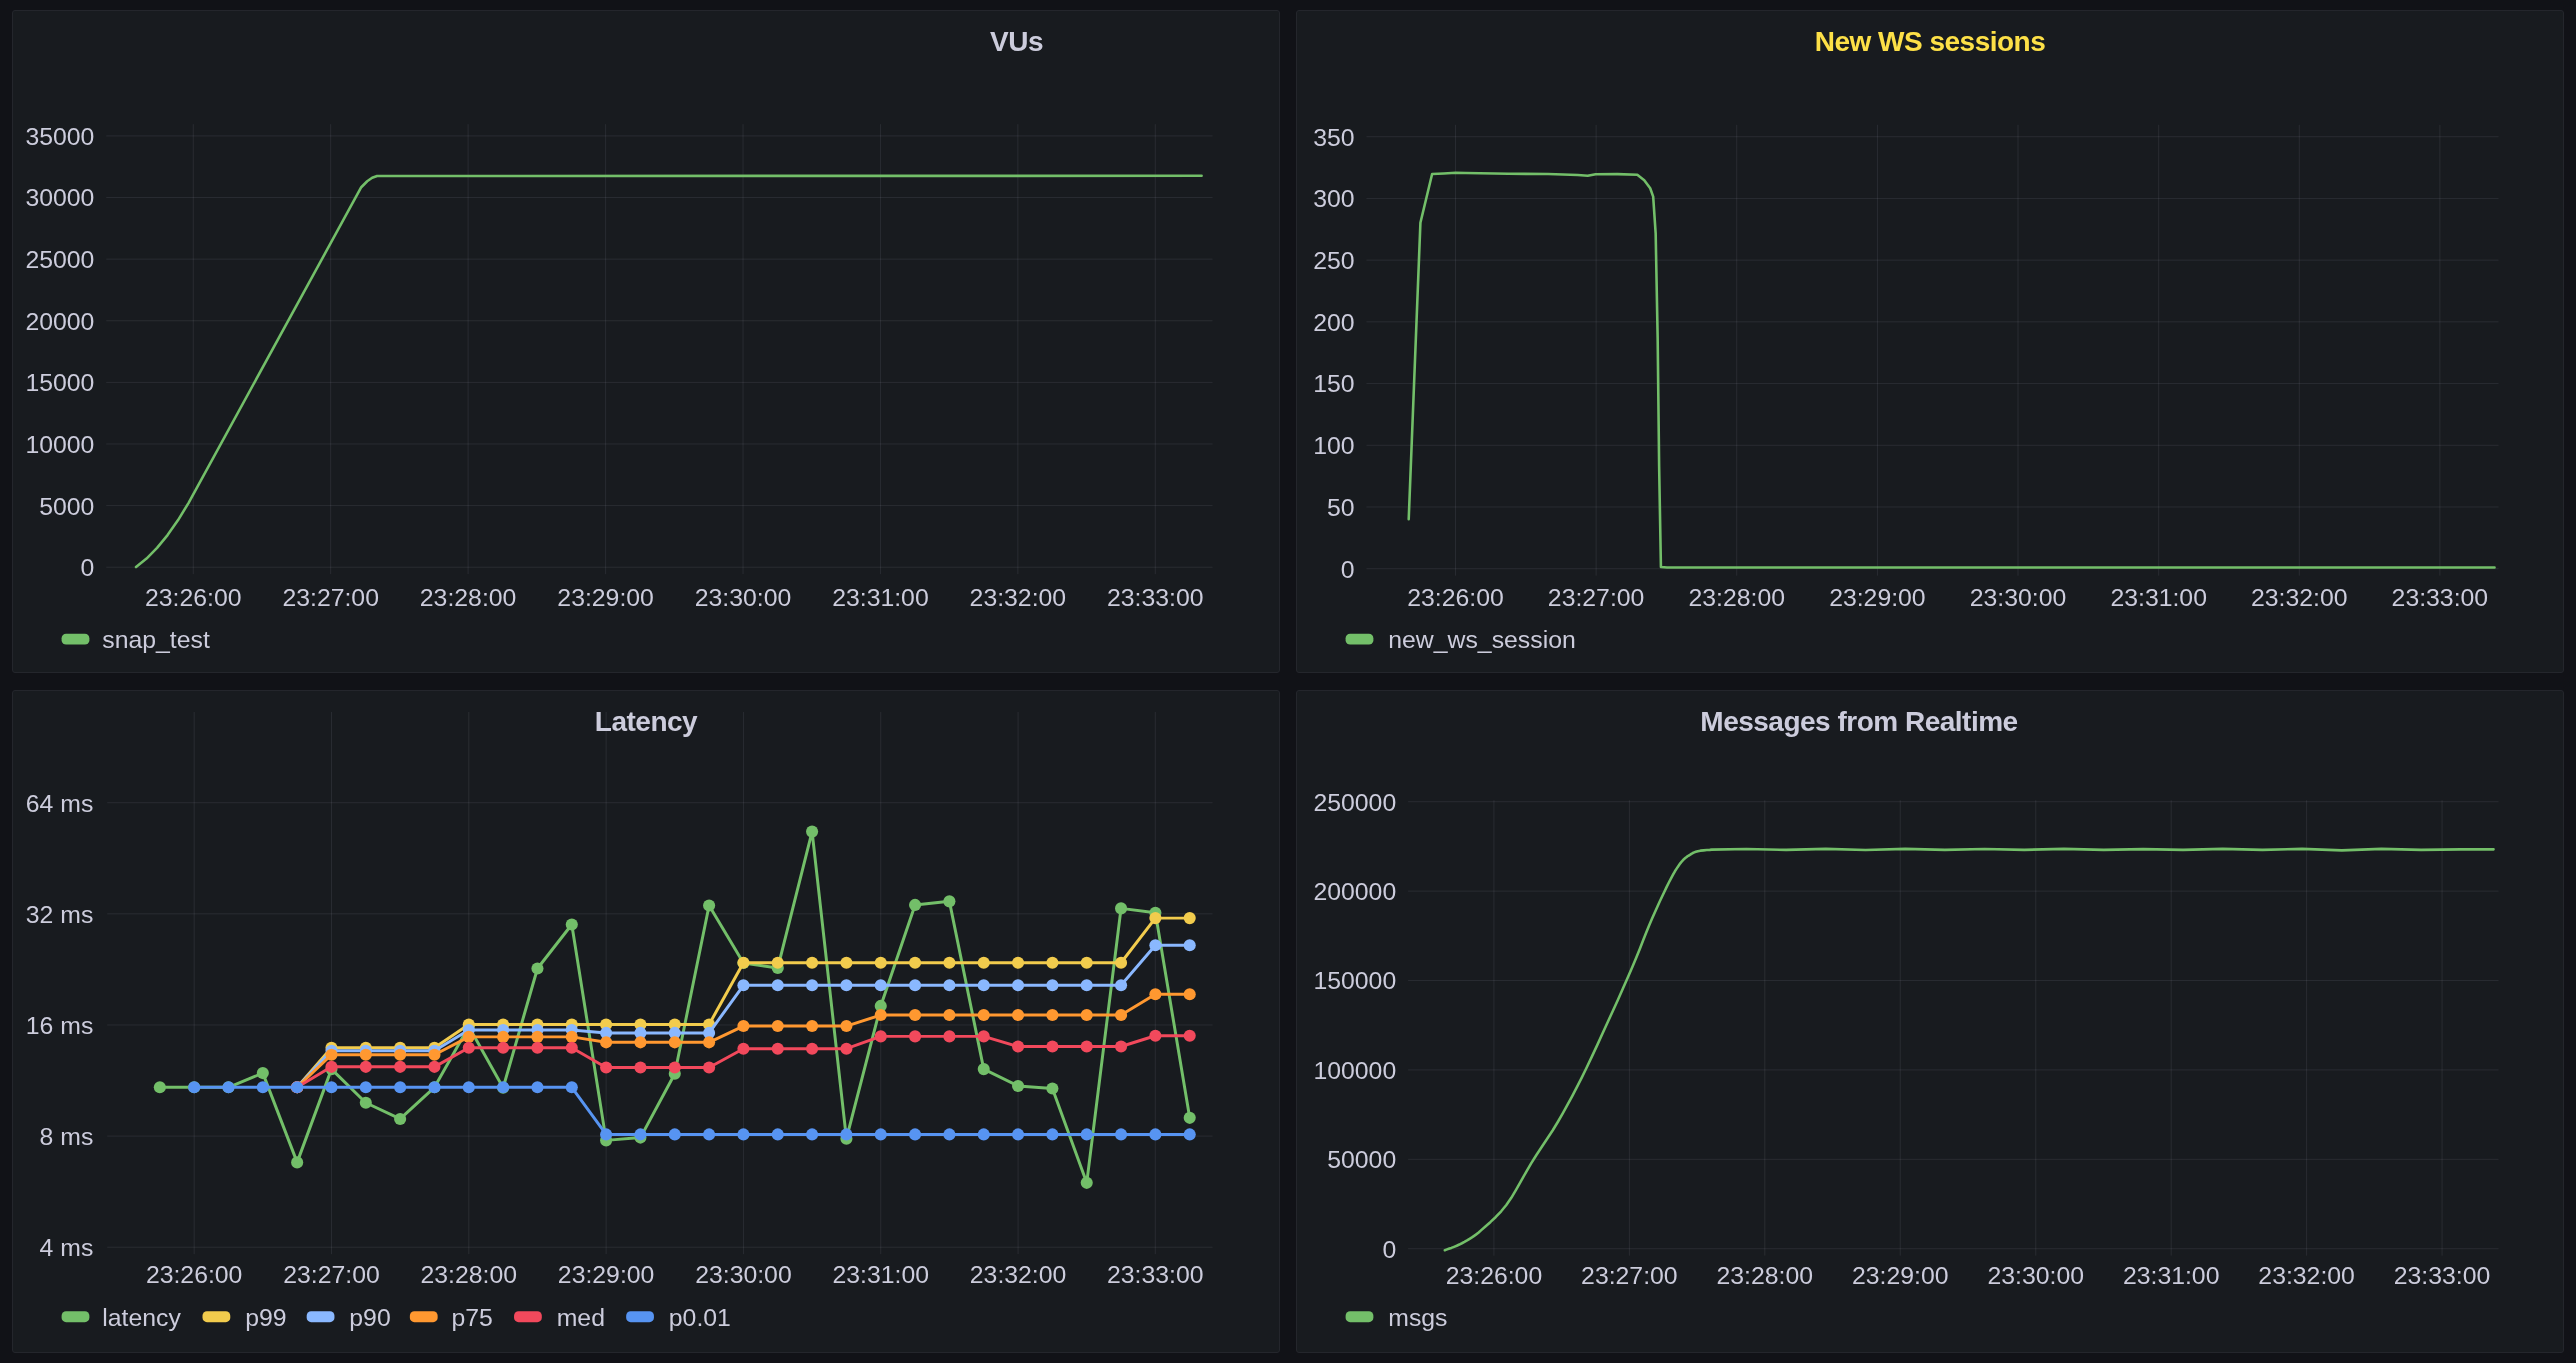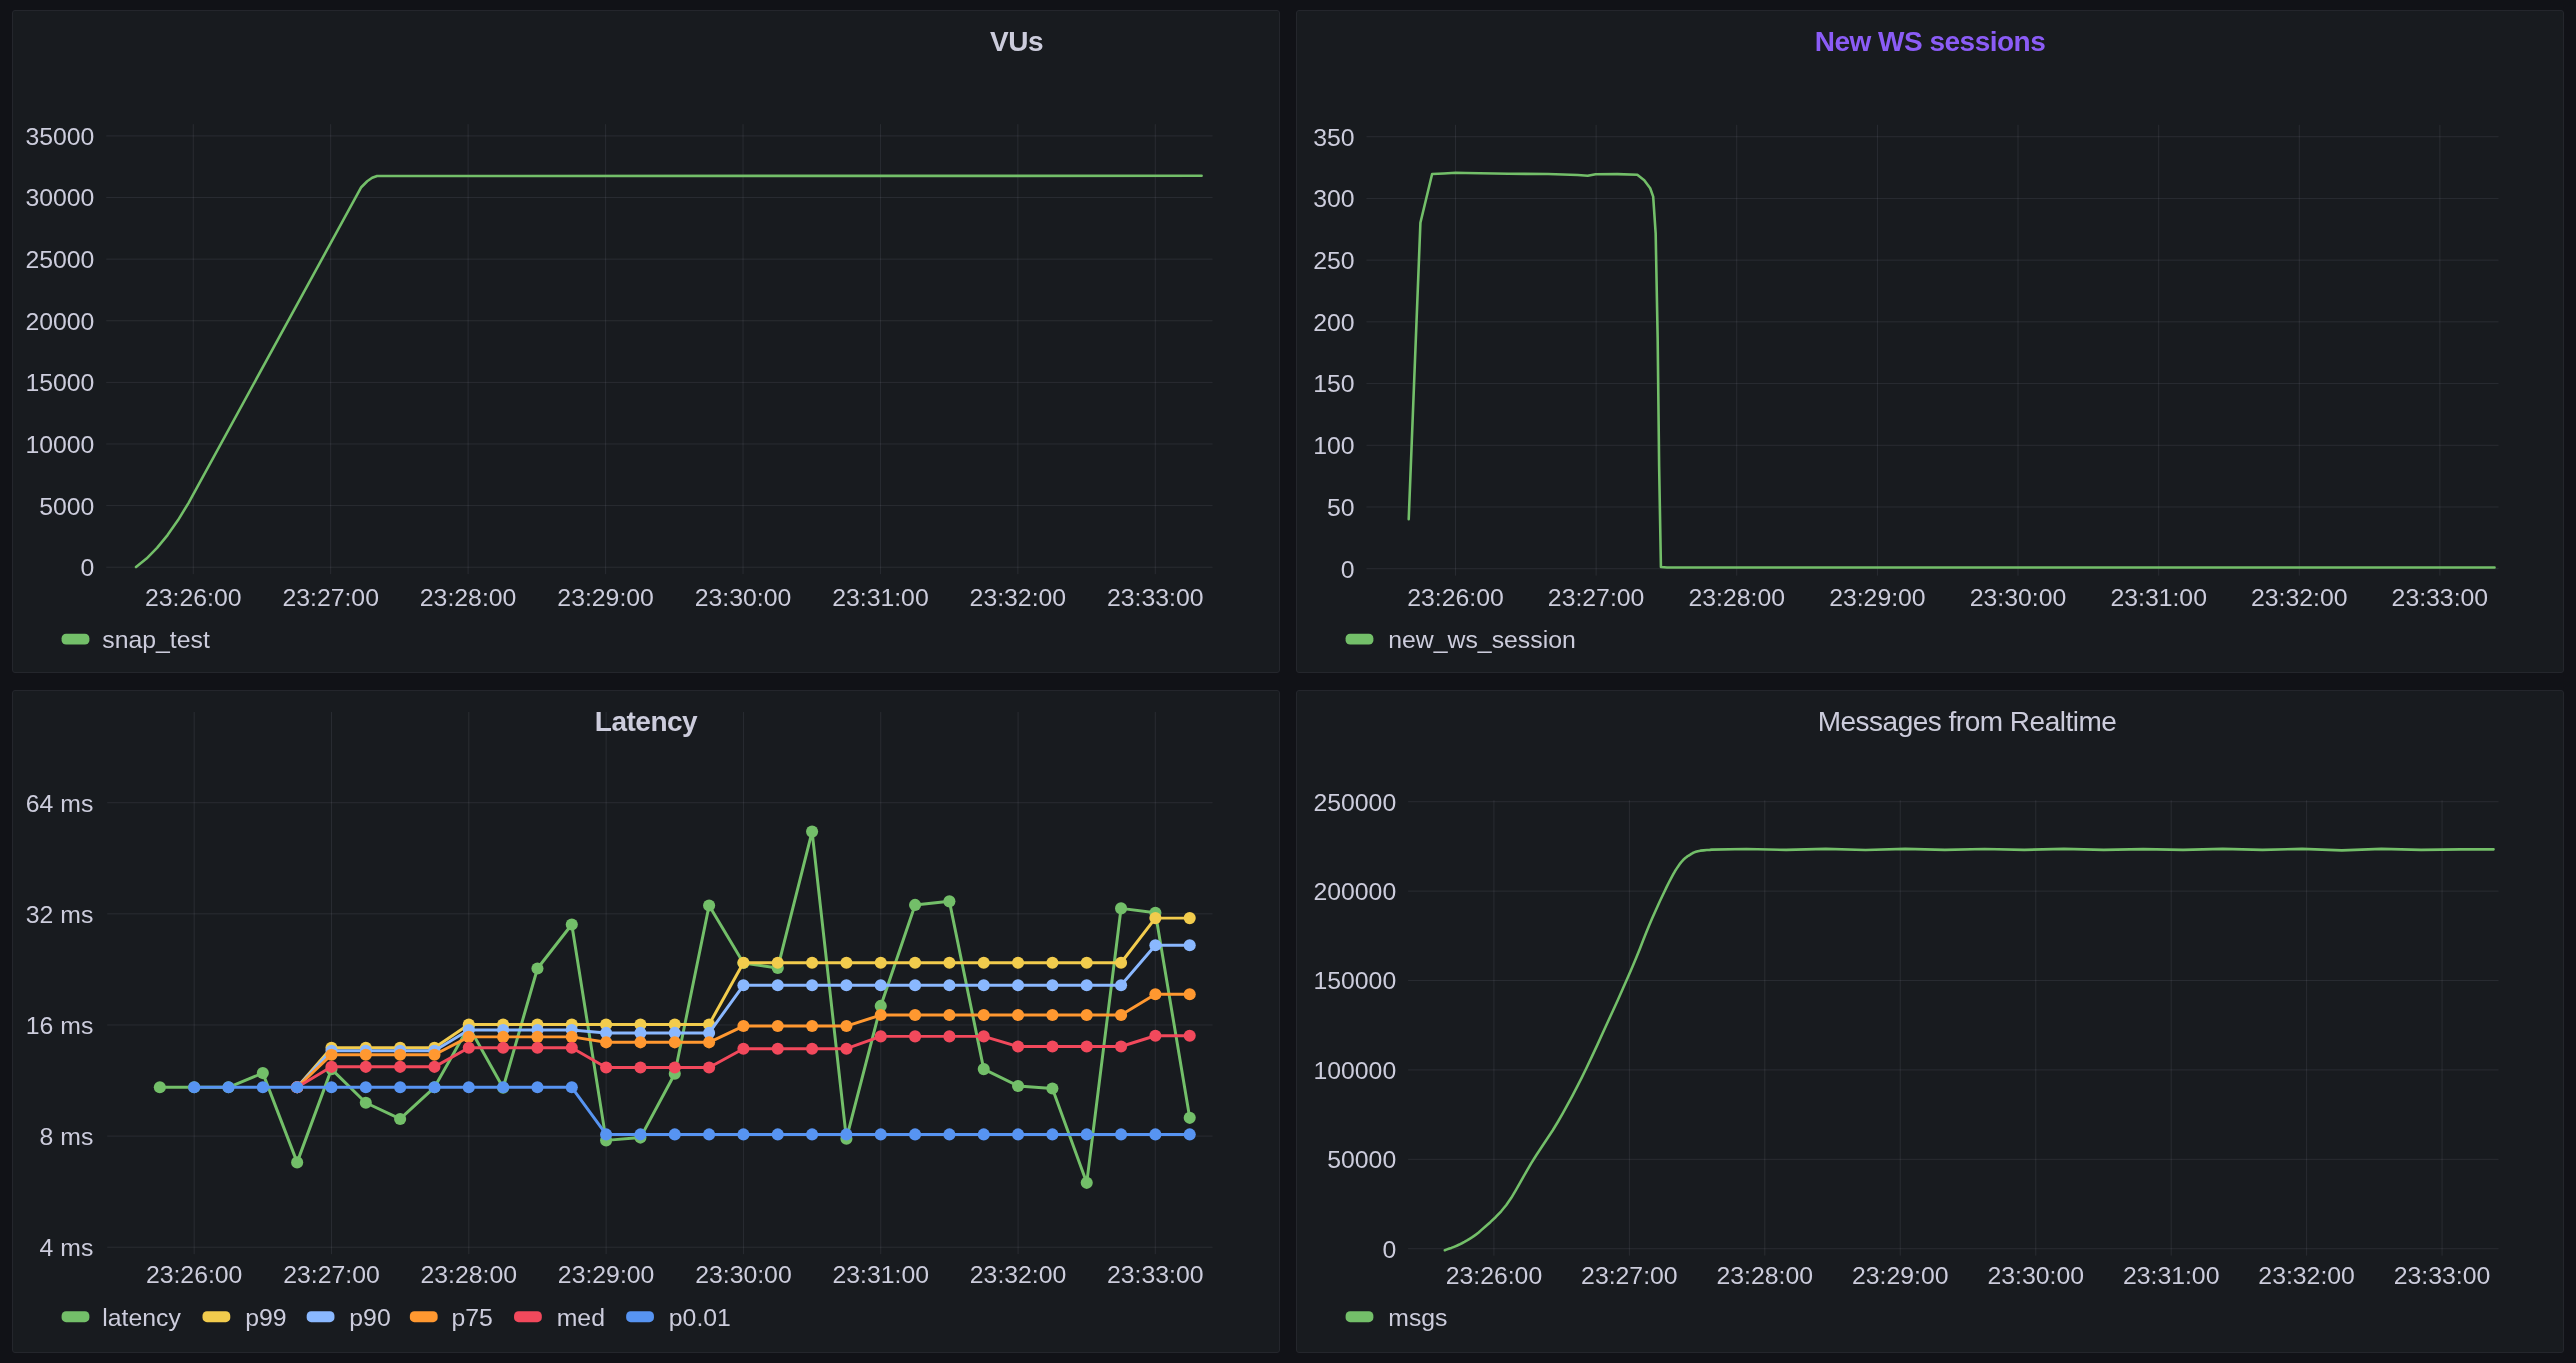--- a/index.html
+++ b/index.html
@@ -330,22 +330,22 @@
       <text x="1407" y="906.6" fill="#ccccdc" font-size="25" text-anchor="end">200000</text>
       <text x="1407" y="816.5" fill="#ccccdc" font-size="25" text-anchor="end">250000</text>
       <path d="M1456.0 1259.5 L1457.6 1258.9 L1459.9 1258.1 L1462.6 1257.2 L1465.3 1256.1 L1468.0 1255.0 L1470.6 1253.8 L1473.2 1252.5 L1475.8 1251.1 L1478.4 1249.6 L1481.0 1248.0 L1483.3 1246.6 L1485.2 1245.3 L1487.3 1243.8 L1489.8 1241.9 L1493.0 1239.0 L1497.2 1235.3 L1502.1 1231.0 L1507.4 1226.0 L1512.8 1220.3 L1518.0 1214.0 L1523.0 1206.7 L1527.9 1198.4 L1532.9 1189.6 L1537.9 1180.7 L1543.0 1172.0 L1548.3 1163.6 L1553.8 1155.3 L1559.3 1147.0 L1564.8 1138.6 L1570.0 1130.0 L1575.0 1121.4 L1579.7 1112.9 L1584.4 1104.2 L1589.1 1095.1 L1594.0 1085.5 L1599.1 1075.1 L1604.3 1064.1 L1609.6 1052.8 L1614.8 1041.3 L1620.0 1030.0 L1625.2 1018.6 L1630.5 1007.0 L1635.6 995.4 L1640.5 984.3 L1645.0 974.0 L1649.0 964.5 L1652.6 955.6 L1655.9 947.2 L1659.0 939.3 L1662.0 932.0 L1664.9 925.3 L1667.6 919.1 L1670.1 913.5 L1672.6 908.1 L1675.0 903.0 L1677.4 898.0 L1679.6 893.3 L1681.8 888.9 L1684.0 884.7 L1686.0 881.0 L1687.9 877.6 L1689.8 874.7 L1691.6 872.0 L1693.3 869.6 L1695.0 867.5 L1696.7 865.7 L1698.3 864.3 L1699.8 863.1 L1701.4 862.0 L1703.0 861.0 L1704.5 860.0 L1705.9 859.2 L1707.4 858.5 L1709.0 857.9 L1711.0 857.3 L1713.6 856.8 L1716.8 856.5 L1720.1 856.2 L1723.0 856.0 L1725.0 855.8 L1760.0 855.2 L1800.0 856.0 L1840.0 855.0 L1880.0 856.2 L1920.0 855.0 L1960.0 856.0 L2000.0 855.2 L2040.0 856.0 L2080.0 855.0 L2120.0 856.0 L2160.0 855.3 L2200.0 856.0 L2240.0 855.0 L2280.0 856.0 L2320.0 855.0 L2360.0 856.5 L2400.0 855.0 L2440.0 856.0 L2480.0 855.5 L2513.0 855.5" fill="none" stroke="#73bf69" stroke-width="2.6" stroke-linejoin="round" stroke-linecap="round"></path>
       <rect x="1356" y="1321" width="28" height="11" rx="4.5" fill="#73bf69"></rect>
       <text x="1399" y="1335.5" fill="#ccccdc" font-size="25">msgs</text>
     </svg>
 <div style="position:absolute;left:0;top:26px;width:2576px;height:0;">
       <div style="position:absolute;left:249px;top:0;width:794px;text-align:right;font-size:28px;font-weight:700;letter-spacing:-0.5px;color:#ccccdc;">VUs</div>
     </div>
     <div style="position:absolute;left:0;top:26px;width:2576px;height:0;">
-      <div style="position:absolute;left:1533px;top:0;width:794px;text-align:center;font-size:28px;font-weight:700;letter-spacing:-0.5px;color:#8b5cf6;">New WS sessions</div>
+      <div style="position:absolute;left:1533px;top:0;width:794px;text-align:center;font-size:28px;font-weight:700;letter-spacing:-0.5px;color:#fde047;">New WS sessions</div>
     </div>
     <div style="position:absolute;left:0;top:706px;width:2576px;height:0;">
       <div style="position:absolute;left:249px;top:0;width:794px;text-align:center;font-size:28px;font-weight:700;letter-spacing:-0.5px;color:#ccccdc;">Latency</div>
     </div>
     <div style="position:absolute;left:0;top:706px;width:2576px;height:0;">
-      <div style="position:absolute;left:1570px;top:0;width:794px;text-align:center;font-size:28px;font-weight:400;letter-spacing:-0.5px;color:#ccccdc;">Messages from Realtime</div>
+      <div style="position:absolute;left:1462px;top:0;width:794px;text-align:center;font-size:28px;font-weight:700;letter-spacing:-0.5px;color:#ccccdc;">Messages from Realtime</div>
     </div>
 </div>
 
 
 </body></html>

